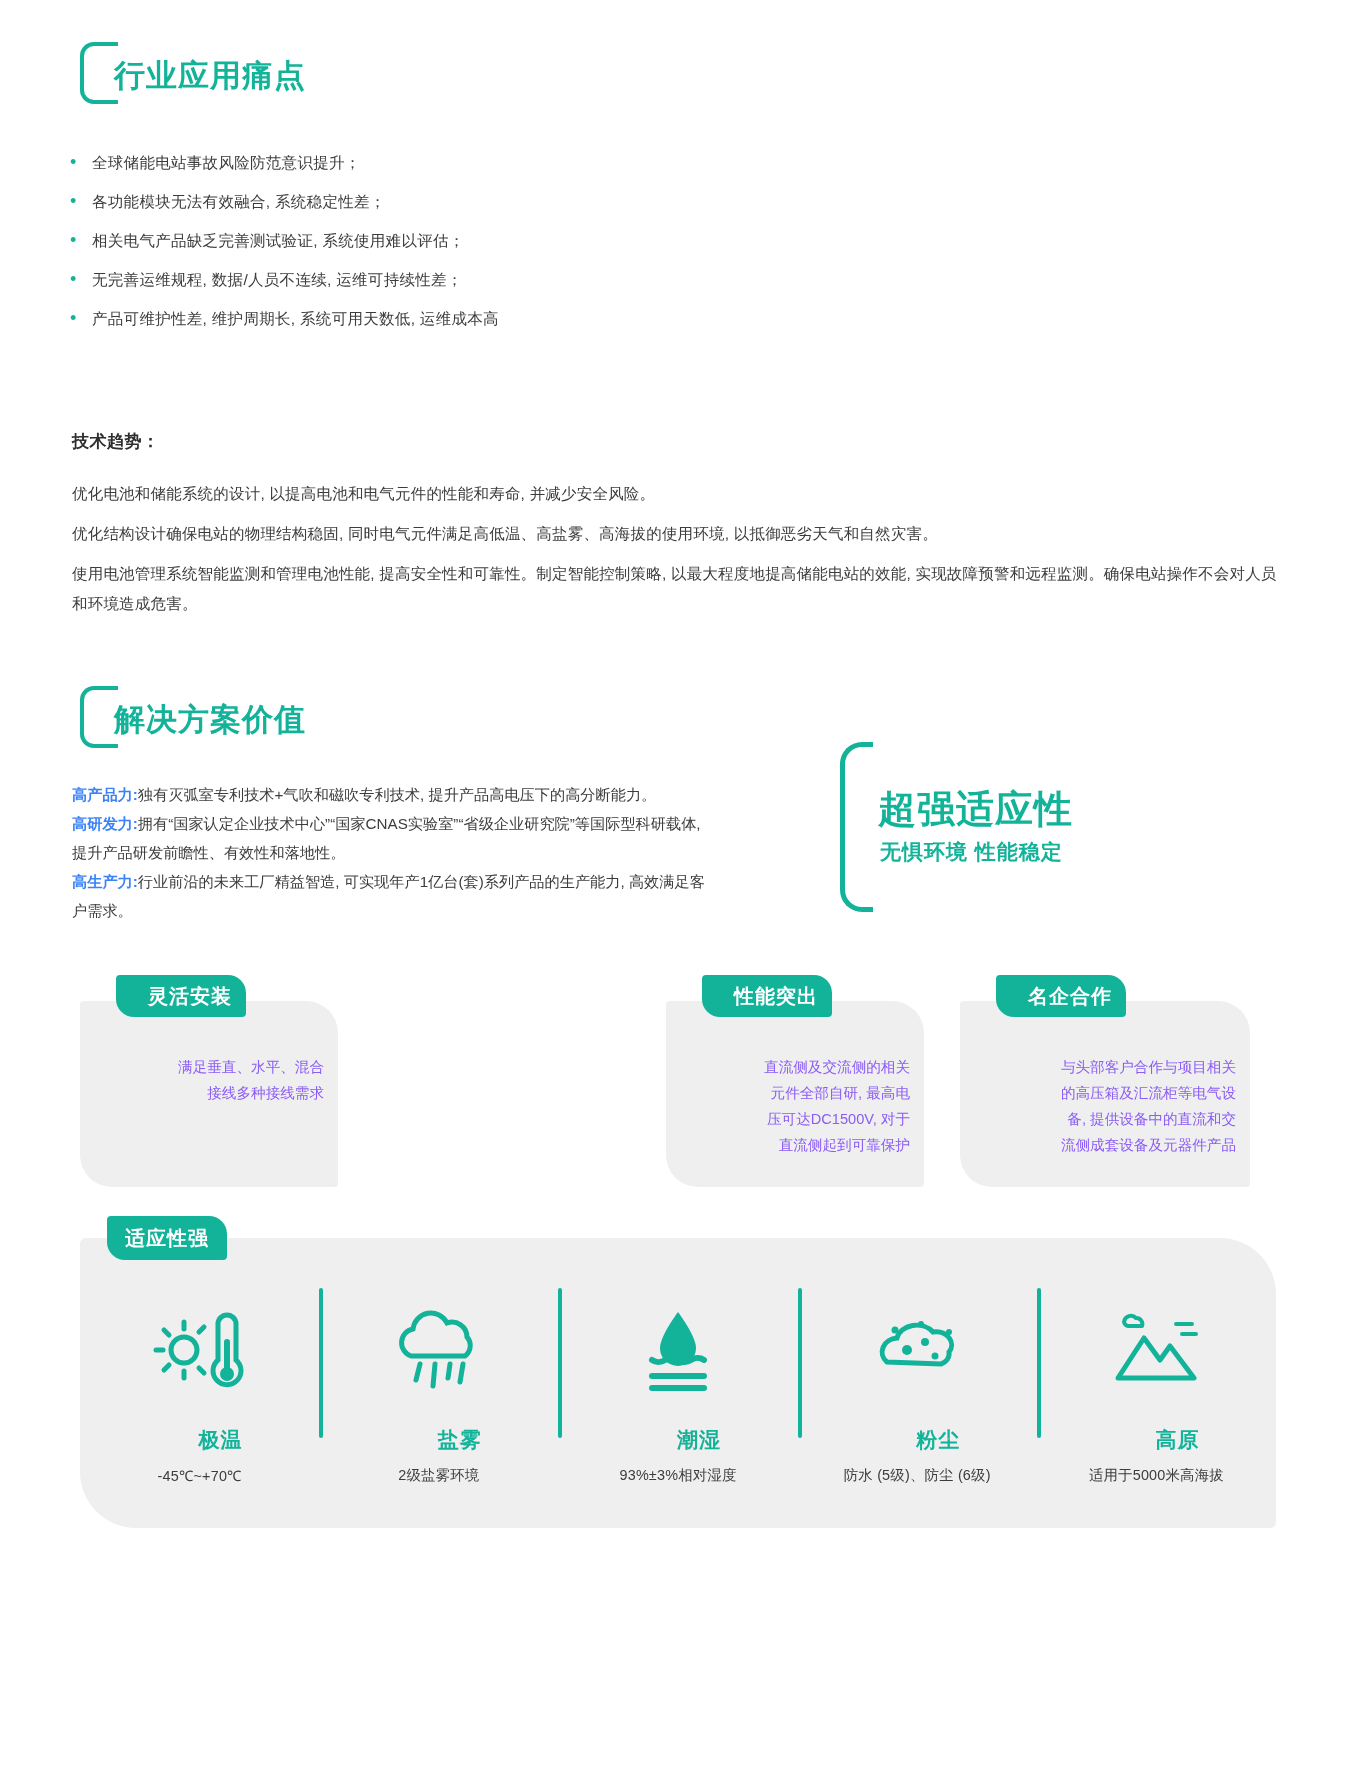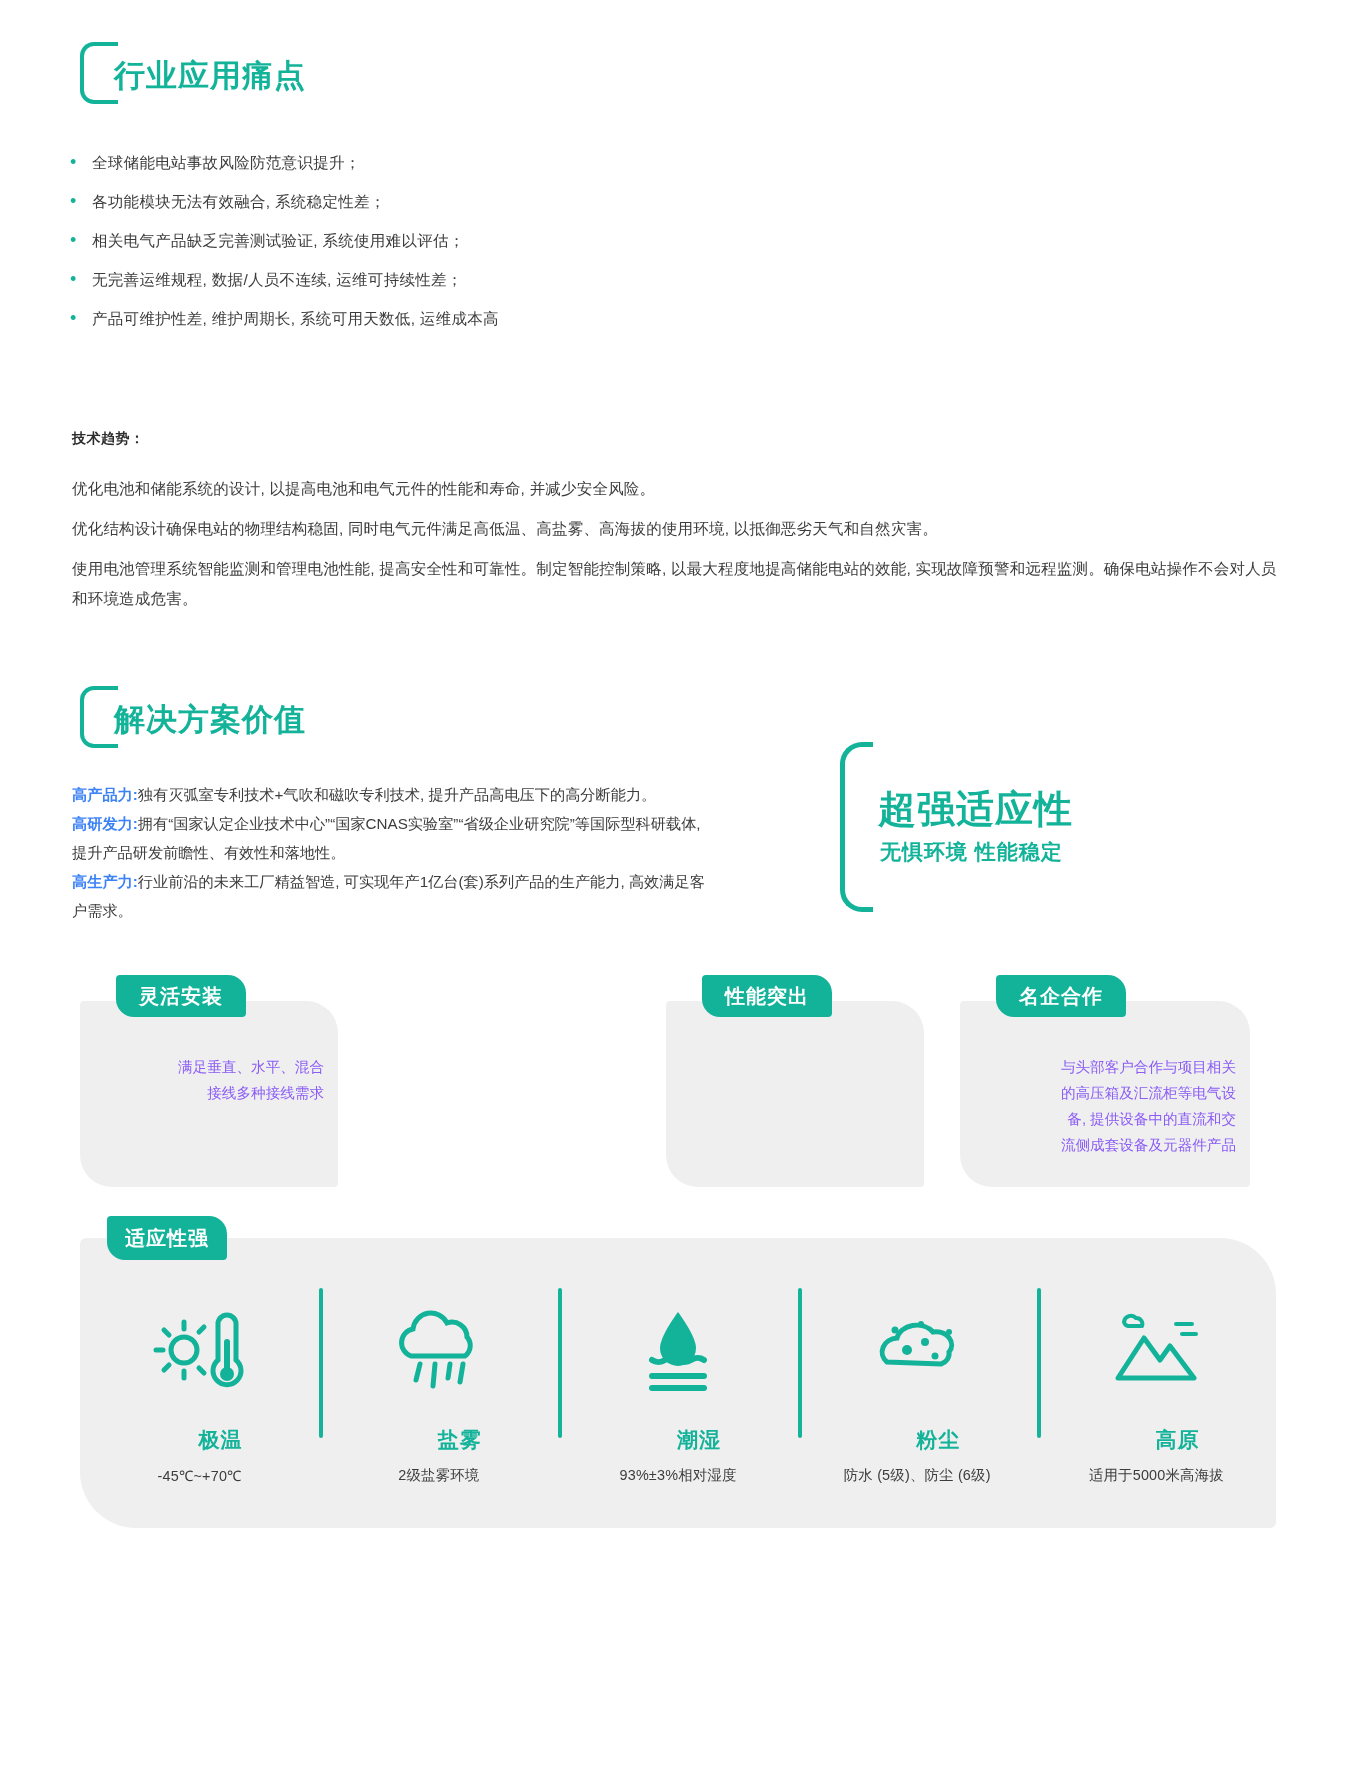--- a/index.html
+++ b/index.html
@@ -94,21 +94,21 @@
   }
 
   
   #trend-block {
     position: absolute;
     left: 72px;
     top: 430px;
     width: 1210px;
   }
   #trend-block .trend-title {
-    font-size: 14px;
+    font-size: 17px;
     font-weight: bold;
     color: #2e2e2e;
     margin-bottom: 26px;
     letter-spacing: .5px;
   }
   #trend-block p {
     margin: 0 0 10px 0;
     font-size: 15.5px;
     line-height: 30px;
     color: #3c3c3c;
@@ -208,21 +208,21 @@
     left: 36px;
     top: -26px;
     min-width: 130px;
     height: 42px;
     background: #13b39a;
     border-radius: 4px 18px 4px 18px;
     color: #ffffff;
     font-size: 20px;
     font-weight: bold;
     line-height: 42px;
-    text-align: center;
+    text-align: right;
     padding: 0 14px;
     letter-spacing: 1px;
     box-sizing: border-box;
   }
   .fcard .body {
     position: absolute;
     left: 14px;
     right: 14px;
     top: 44px;
     font-size: 14.6px;
@@ -359,20 +359,26 @@
       <div class="tag">灵活安装</div>
       <div class="body">
         <div>满足垂直、水平、混合</div>
         <div>接线多种接线需求</div>
       </div>
     </div>
 
 
     <div class="fcard" style="left:586px;">
       <div class="tag">性能突出</div>
+      <div class="body">
+        <div>直流侧及交流侧的相关</div>
+        <div>元件全部自研, 最高电</div>
+        <div>压可达DC1500V, 对于</div>
+        <div>直流侧起到可靠保护</div>
+      </div>
     </div>
 
     <div class="fcard" style="left:880px; width:290px;">
       <div class="tag">名企合作</div>
       <div class="body">
         <div>与头部客户合作与项目相关</div>
         <div>的高压箱及汇流柜等电气设</div>
         <div>备, 提供设备中的直流和交</div>
         <div>流侧成套设备及元器件产品</div>
       </div>

